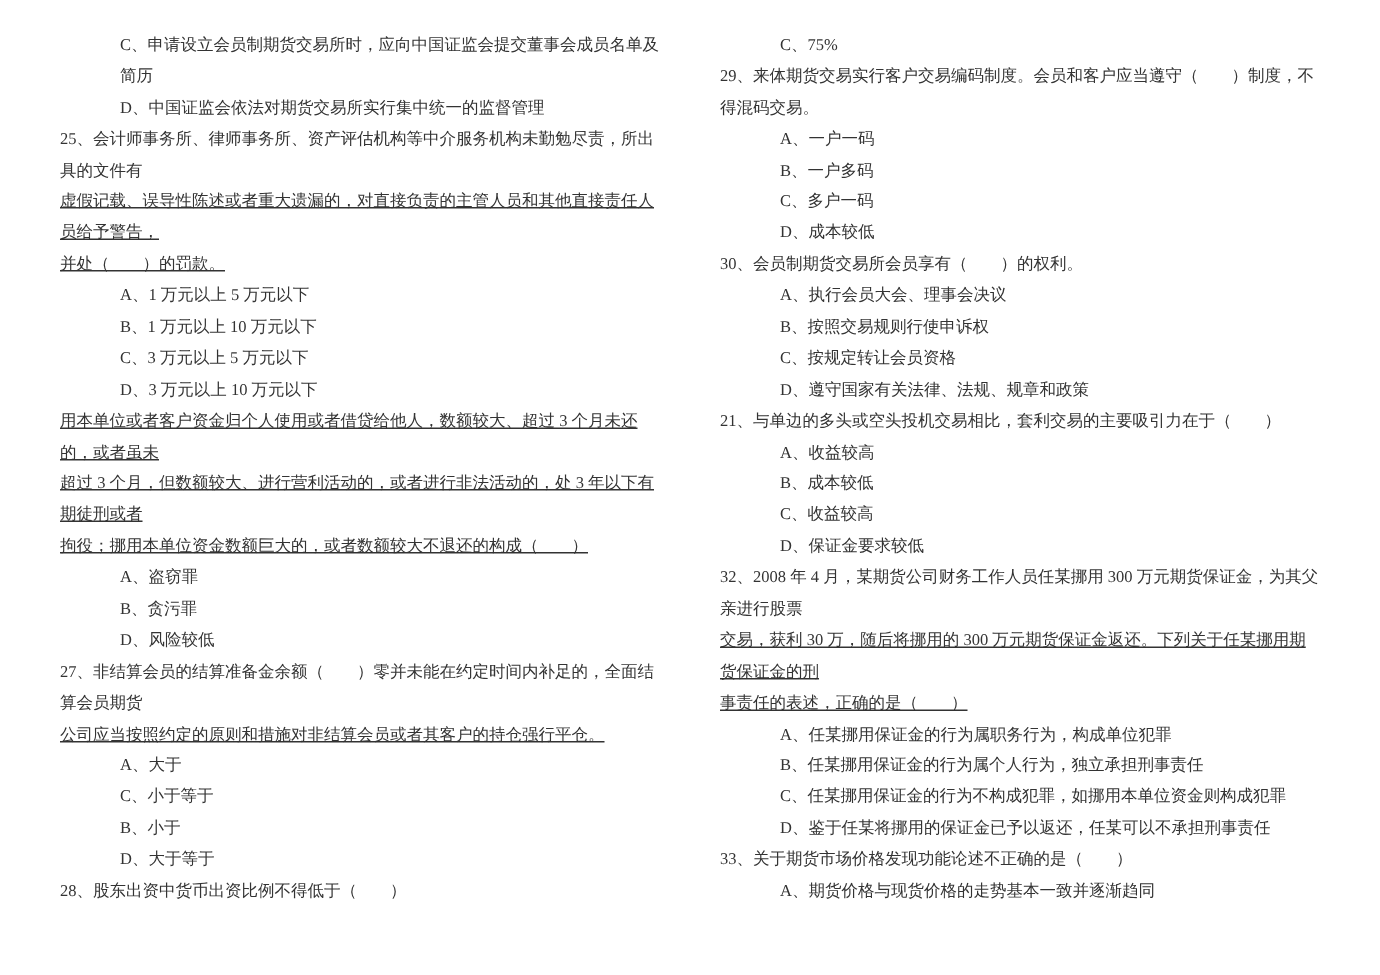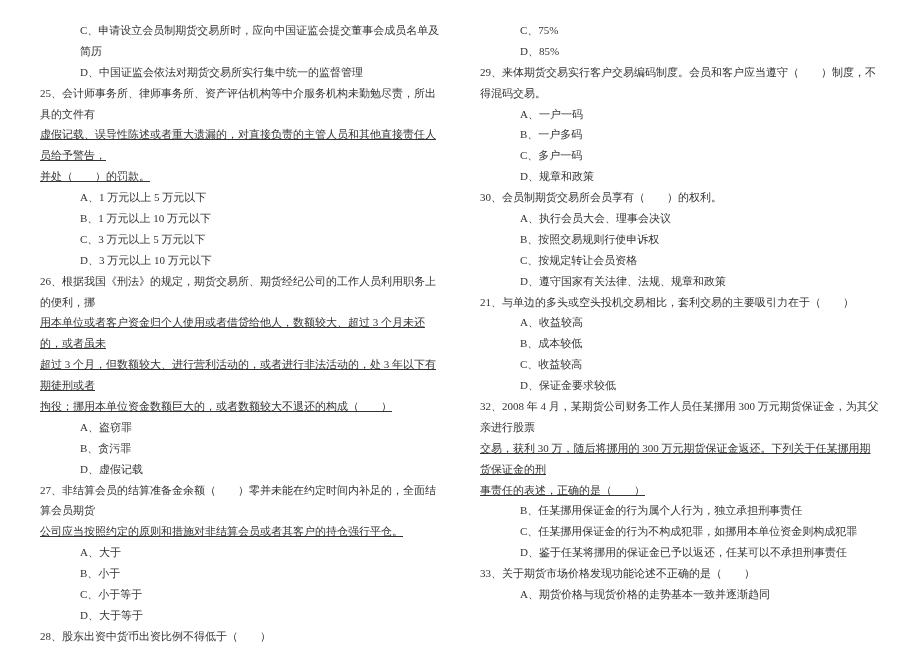--- a/index.html
+++ b/index.html
@@ -48,57 +48,56 @@
   <div class="column">
     <div class="line sub-item">C、申请设立会员制期货交易所时，应向中国证监会提交董事会成员名单及简历</div>
     <div class="line sub-item">D、中国证监会依法对期货交易所实行集中统一的监督管理</div>
     <div class="line question">25、会计师事务所、律师事务所、资产评估机构等中介服务机构未勤勉尽责，所出具的文件有</div>
     <div class="line continuation">虚假记载、误导性陈述或者重大遗漏的，对直接负责的主管人员和其他直接责任人员给予警告，</div>
     <div class="line continuation">并处（　　）的罚款。</div>
     <div class="line option">A、1 万元以上 5 万元以下</div>
     <div class="line option">B、1 万元以上 10 万元以下</div>
     <div class="line option">C、3 万元以上 5 万元以下</div>
     <div class="line option">D、3 万元以上 10 万元以下</div>
-    <div class="line question">26、根据我国《刑法》的规定，期货交易所、期货经纪公司的工作人员利用职务上的便利，挪</div>
     <div class="line continuation">用本单位或者客户资金归个人使用或者借贷给他人，数额较大、超过 3 个月未还的，或者虽未</div>
     <div class="line continuation">超过 3 个月，但数额较大、进行营利活动的，或者进行非法活动的，处 3 年以下有期徒刑或者</div>
     <div class="line continuation">拘役；挪用本单位资金数额巨大的，或者数额较大不退还的构成（　　）</div>
     <div class="line option">A、盗窃罪</div>
     <div class="line option">B、贪污罪</div>
-    <div class="line option">D、虚假记载</div>
+    <div class="line option">D、风险较低</div>
     <div class="line question">27、非结算会员的结算准备金余额（　　）零并未能在约定时间内补足的，全面结算会员期货</div>
     <div class="line continuation">公司应当按照约定的原则和措施对非结算会员或者其客户的持仓强行平仓。</div>
     <div class="line option">A、大于</div>
+    <div class="line option">C、小于等于</div>
     <div class="line option">B、小于</div>
-    <div class="line option">C、小于等于</div>
     <div class="line option">D、大于等于</div>
     <div class="line question">28、股东出资中货币出资比例不得低于（　　）</div>
 
   </div>
 
   <div class="column">
     <div class="line option">C、75%</div>
-    <div class="line option">D、85%</div>
     <div class="line question">29、来体期货交易实行客户交易编码制度。会员和客户应当遵守（　　）制度，不得混码交易。</div>
     <div class="line option">A、一户一码</div>
     <div class="line option">B、一户多码</div>
     <div class="line option">C、多户一码</div>
-    <div class="line option">D、规章和政策</div>
+    <div class="line option">D、成本较低</div>
     <div class="line question">30、会员制期货交易所会员享有（　　）的权利。</div>
     <div class="line option">A、执行会员大会、理事会决议</div>
     <div class="line option">B、按照交易规则行使申诉权</div>
     <div class="line option">C、按规定转让会员资格</div>
     <div class="line option">D、遵守国家有关法律、法规、规章和政策</div>
     <div class="line question">21、与单边的多头或空头投机交易相比，套利交易的主要吸引力在于（　　）</div>
     <div class="line option">A、收益较高</div>
     <div class="line option">B、成本较低</div>
     <div class="line option">C、收益较高</div>
     <div class="line option">D、保证金要求较低</div>
     <div class="line question">32、2008 年 4 月，某期货公司财务工作人员任某挪用 300 万元期货保证金，为其父亲进行股票</div>
     <div class="line continuation">交易，获利 30 万，随后将挪用的 300 万元期货保证金返还。下列关于任某挪用期货保证金的刑</div>
     <div class="line continuation">事责任的表述，正确的是（　　）</div>
+    <div class="line option">A、任某挪用保证金的行为属职务行为，构成单位犯罪</div>
     <div class="line option">B、任某挪用保证金的行为属个人行为，独立承担刑事责任</div>
     <div class="line option">C、任某挪用保证金的行为不构成犯罪，如挪用本单位资金则构成犯罪</div>
     <div class="line option">D、鉴于任某将挪用的保证金已予以返还，任某可以不承担刑事责任</div>
     <div class="line question">33、关于期货市场价格发现功能论述不正确的是（　　）</div>
     <div class="line option">A、期货价格与现货价格的走势基本一致并逐渐趋同</div>
   </div>
 </div>
 
 </body></html>

